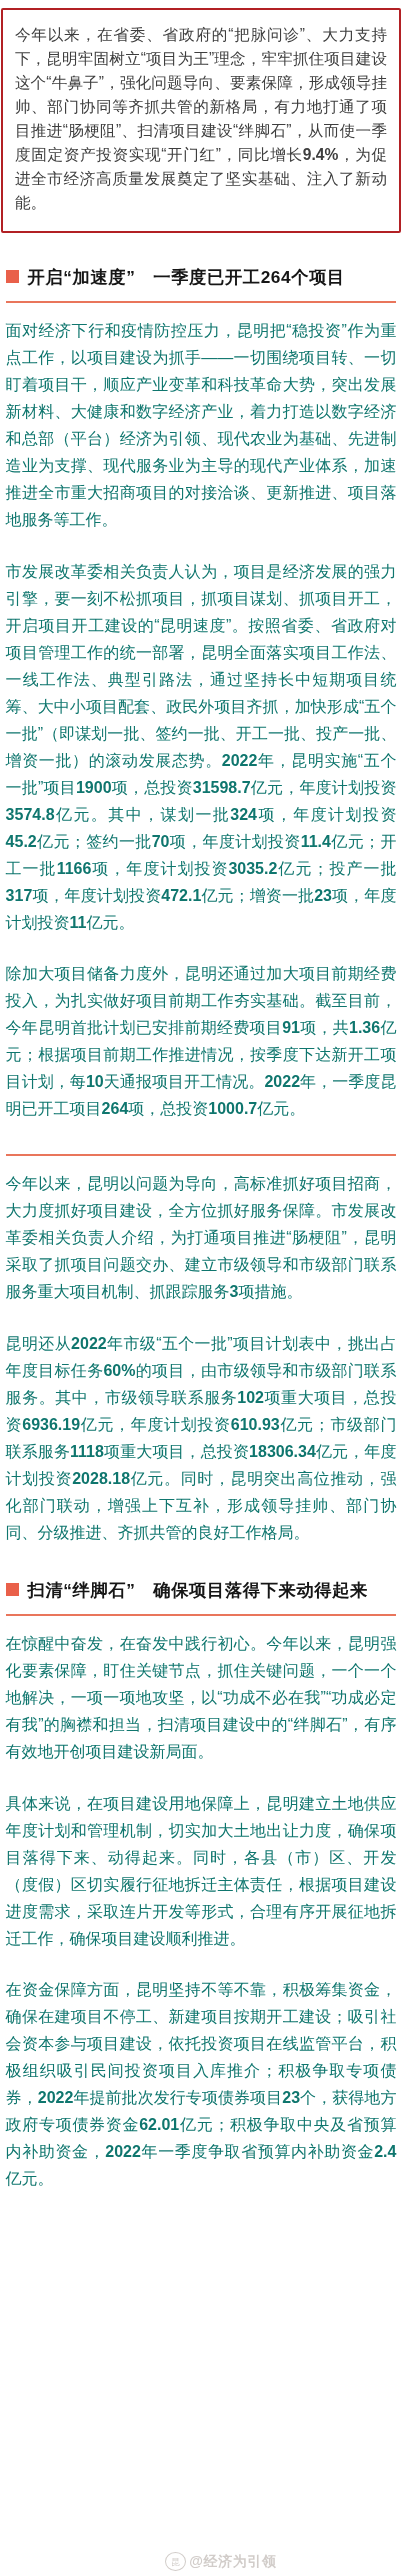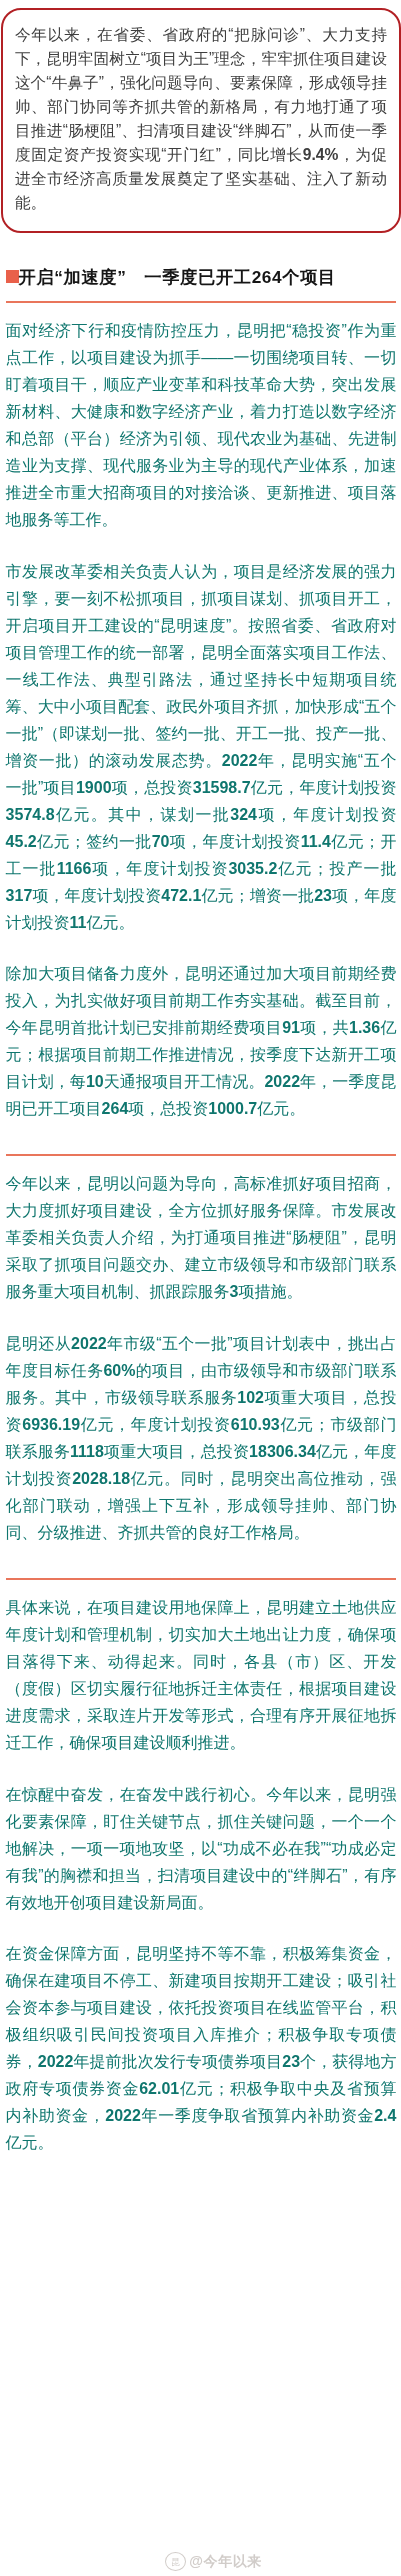--- a/index.html
+++ b/index.html
@@ -14,40 +14,40 @@
     position: relative;
     width: 402px;
     height: 2576px;
     overflow: hidden;
     background: #ffffff;
   }
   
   .intro-card {
     margin: 7.8px 0.6px 0 0.6px;
     border: 2.8px solid #b22024;
-    border-radius: 20px;
+    border-radius: 2px;
     padding: 13.4px 12.3px 15.6px 12.3px;
     box-sizing: border-box;
     background: #ffffff;
   }
   .intro-text {
     margin: 0;
     font-size: 15.6px;
     line-height: 24px;
     color: #3e3e3e;
     text-align: justify;
   }
   
   .section {
     margin-top: 32px;
   }
   .sec-header {
     display: flex;
     align-items: center;
-    gap: 0;
+    gap: 9px;
     margin: 0 5.6px;
   }
   .bullet {
     flex: 0 0 auto;
     width: 13px;
     height: 13px;
     background: #e9604a;
   }
   .sec-title {
     margin: 0;
@@ -125,26 +125,30 @@
     <p class="para autonum">除加大项目储备力度外，昆明还通过加大项目前期经费投入，为扎实做好项目前期工作夯实基础。截至目前，今年昆明首批计划已安排前期经费项目<span class="num">91</span>项，共<span class="num">1.36</span>亿元；根据项目前期工作推进情况，按季度下达新开工项目计划，每<span class="num">10</span>天通报项目开工情况。<span class="num">2022</span>年，一季度昆明已开工项目<span class="num">264</span>项，总投资<span class="num">1000.7</span>亿元。</p>
   </section>
 
   <section class="section">
     <div class="rule"></div>
     <p class="para autonum">今年以来，昆明以问题为导向，高标准抓好项目招商，大力度抓好项目建设，全方位抓好服务保障。市发展改革委相关负责人介绍，为打通项目推进“肠梗阻”，昆明采取了抓项目问题交办、建立市级领导和市级部门联系服务重大项目机制、抓跟踪服务<span class="num">3</span>项措施。</p>
     <p class="para autonum">昆明还从<span class="num">2022</span>年市级“五个一批”项目计划表中，挑出占年度目标任务<span class="num">60%</span>的项目，由市级领导和市级部门联系服务。其中，市级领导联系服务<span class="num">102</span>项重大项目，总投资<span class="num">6936.19</span>亿元，年度计划投资<span class="num">610.93</span>亿元；市级部门联系服务<span class="num">1118</span>项重大项目，总投资<span class="num">18306.34</span>亿元，年度计划投资<span class="num">2028.18</span>亿元。同时，昆明突出高位推动，强化部门联动，增强上下互补，形成领导挂帅、部门协同、分级推进、齐抓共管的良好工作格局。</p>
   </section>
 
   <section class="section">
+    <div class="sec-header">
+      <span class="bullet"></span>
+      <h2 class="sec-title autonum">扫清“绊脚石”　确保项目落得下来动得起来</h2>
+    </div>
     <div class="rule"></div>
+    <p class="para autonum">在惊醒中奋发，在奋发中践行初心。今年以来，昆明强化要素保障，盯住关键节点，抓住关键问题，一个一个地解决，一项一项地攻坚，以“功成不必在我”“功成必定有我”的胸襟和担当，扫清项目建设中的“绊脚石”，有序有效地开创项目建设新局面。</p>
     <p class="para autonum">具体来说，在项目建设用地保障上，昆明建立土地供应年度计划和管理机制，切实加大土地出让力度，确保项目落得下来、动得起来。同时，各县（市）区、开发（度假）区切实履行征地拆迁主体责任，根据项目建设进度需求，采取连片开发等形式，合理有序开展征地拆迁工作，确保项目建设顺利推进。</p>
-    <p class="para autonum">在惊醒中奋发，在奋发中践行初心。今年以来，昆明强化要素保障，盯住关键节点，抓住关键问题，一个一个地解决，一项一项地攻坚，以“功成不必在我”“功成必定有我”的胸襟和担当，扫清项目建设中的“绊脚石”，有序有效地开创项目建设新局面。</p>
     <p class="para autonum">在资金保障方面，昆明坚持不等不靠，积极筹集资金，确保在建项目不停工、新建项目按期开工建设；吸引社会资本参与项目建设，依托投资项目在线监管平台，积极组织吸引民间投资项目入库推介；积极争取专项债券，<span class="num">2022</span>年提前批次发行专项债券项目<span class="num">23</span>个，获得地方政府专项债券资金<span class="num">62.01</span>亿元；积极争取中央及省预算内补助资金，<span class="num">2022</span>年一季度争取省预算内补助资金<span class="num">2.4</span>亿元。</p>
 
   </section>
 
   <div class="watermark">
     <span class="wm-logo">昆</span>
-    <span class="wm-text">@今年以来</span>
+    <span class="wm-text">@经济为引领</span>
   </div>
 
 </div>
 
 
 </body></html>

